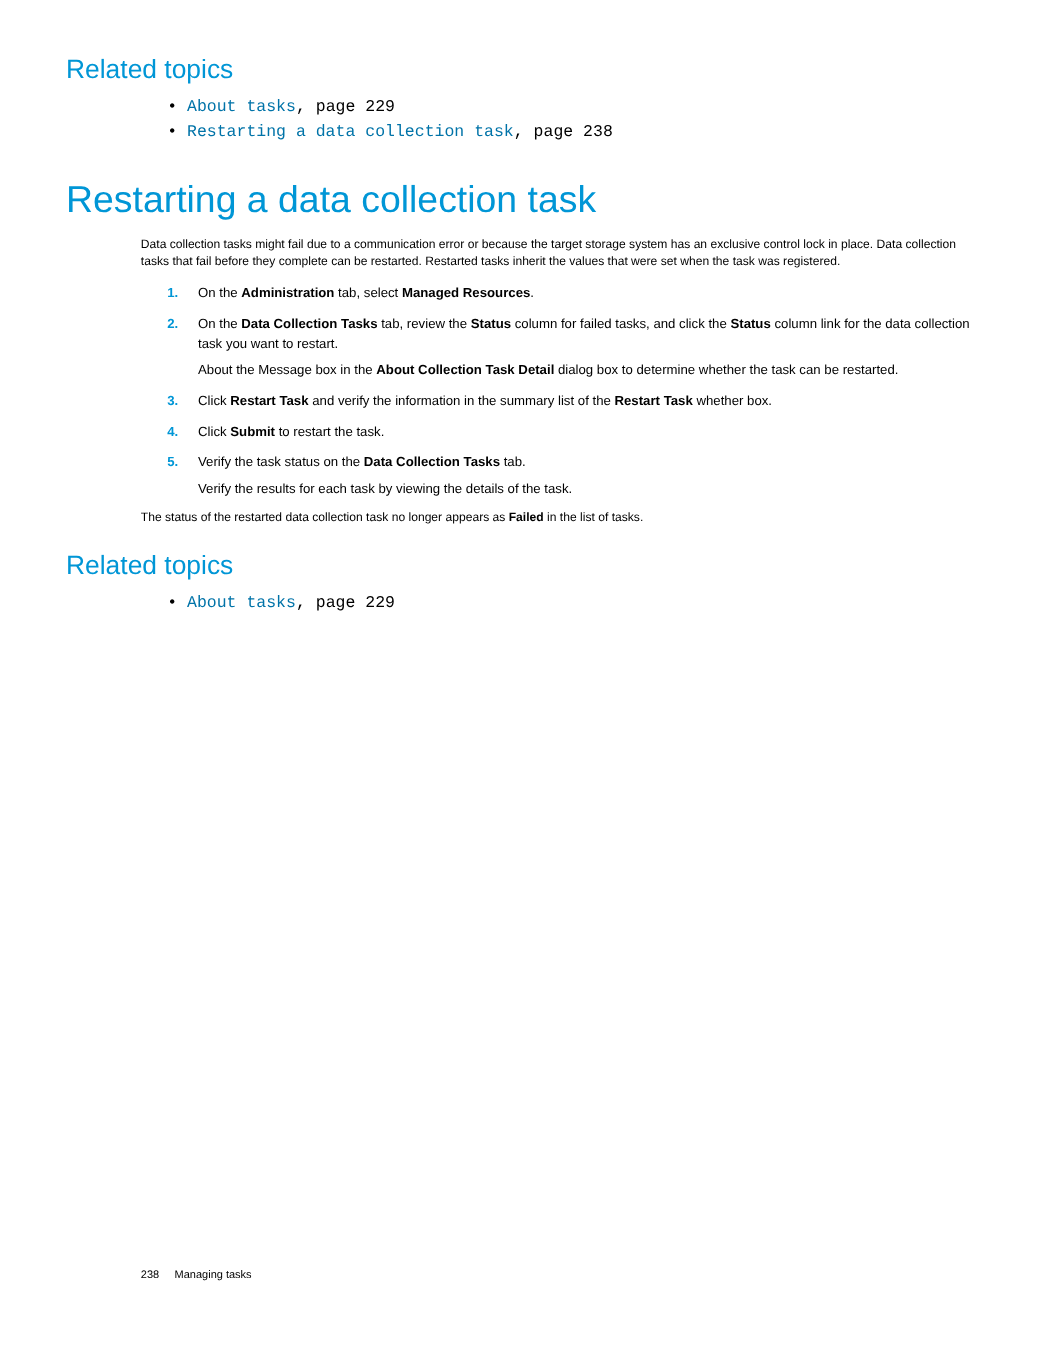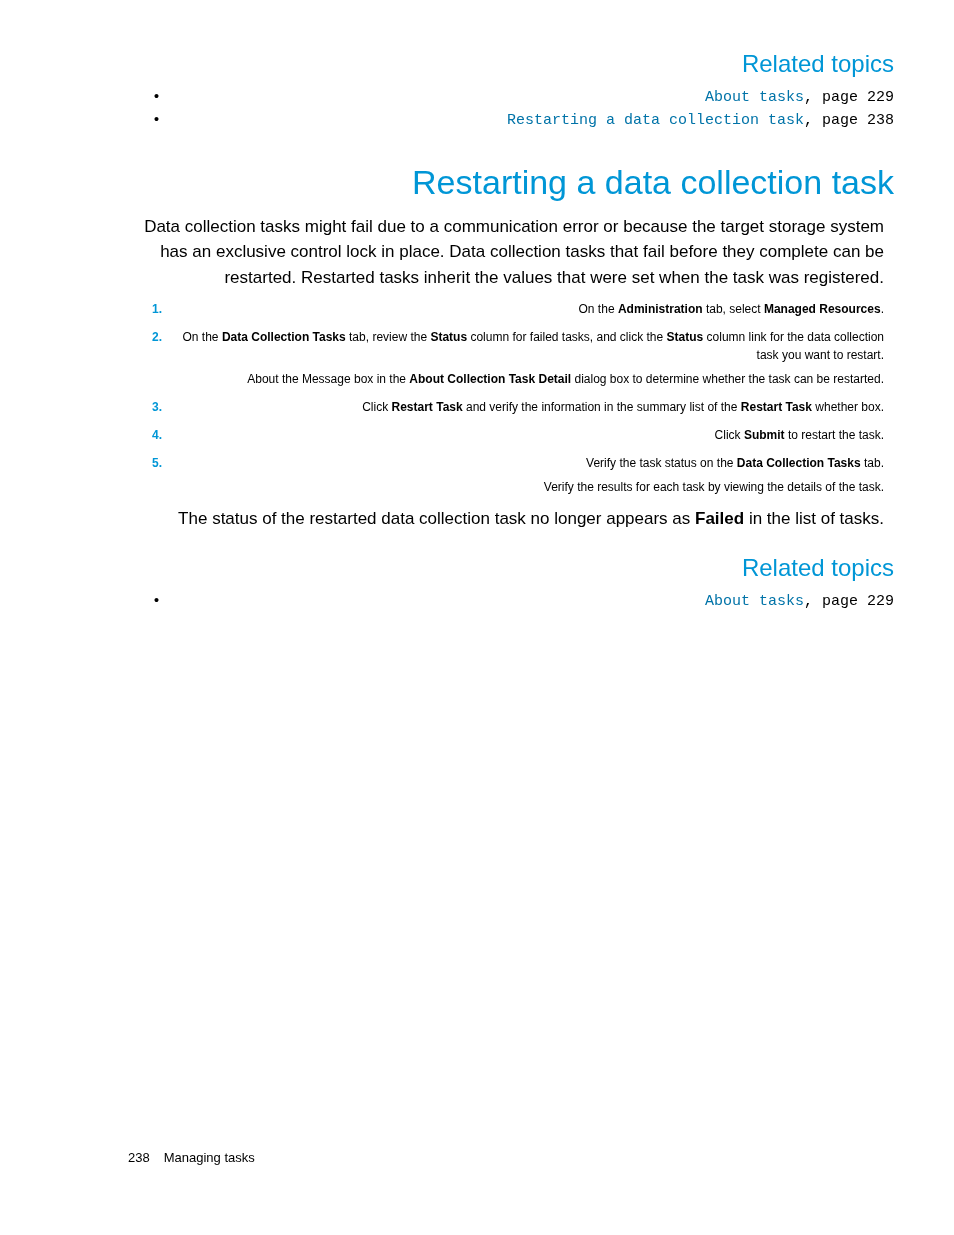--- a/index.html
+++ b/index.html
@@ -1,15 +1,15 @@
 <!DOCTYPE html>
 <html><head>
 <meta charset="utf-8">
 <style>
-  * { box-sizing: border-box; margin: 0; padding: 0; text-align: right; }
+  * { box-sizing: border-box; margin: 0; padding: 0; }
   body {
     width: 954px;
     height: 1235px;
     background: #fff;
     font-family: Arial, Helvetica, sans-serif;
     color: #000;
     position: relative;
     padding: 50px 60px 0 60px;
   }
   .h3 {
@@ -41,21 +41,21 @@
     font-family: Liberation Mono, monospace;
   }
   ul.bul li::before {
     content: "•";
     position: absolute;
     left: 0;
     color: #000;
   }
   .link { color: #0073a8; }
   p.para {
-    font-size: 17px;
+    font-size: 11px;
     line-height: 1.5;
     margin-bottom: 10px;
   }
   ol.steps {
     list-style: none;
     margin-left: 92px;
     margin-right: 10px;
     counter-reset: step;
   }
   ol.steps > li {
@@ -71,21 +71,21 @@
     position: absolute;
     left: 0;
     color: #0096d6;
     font-weight: bold;
   }
   .sub { margin-top: 6px; }
   .footer {
     position: absolute;
     bottom: 70px;
     left: 128px;
-    font-size: 13px;
+    font-size: 10px;
   }
   .footer .pn { margin-right: 14px; }
   b { font-weight: bold; }
 </style>
 </head>
 <body>
 
 <div class="h3">Related topics</div>
 <ul class="bul">
   <li>

